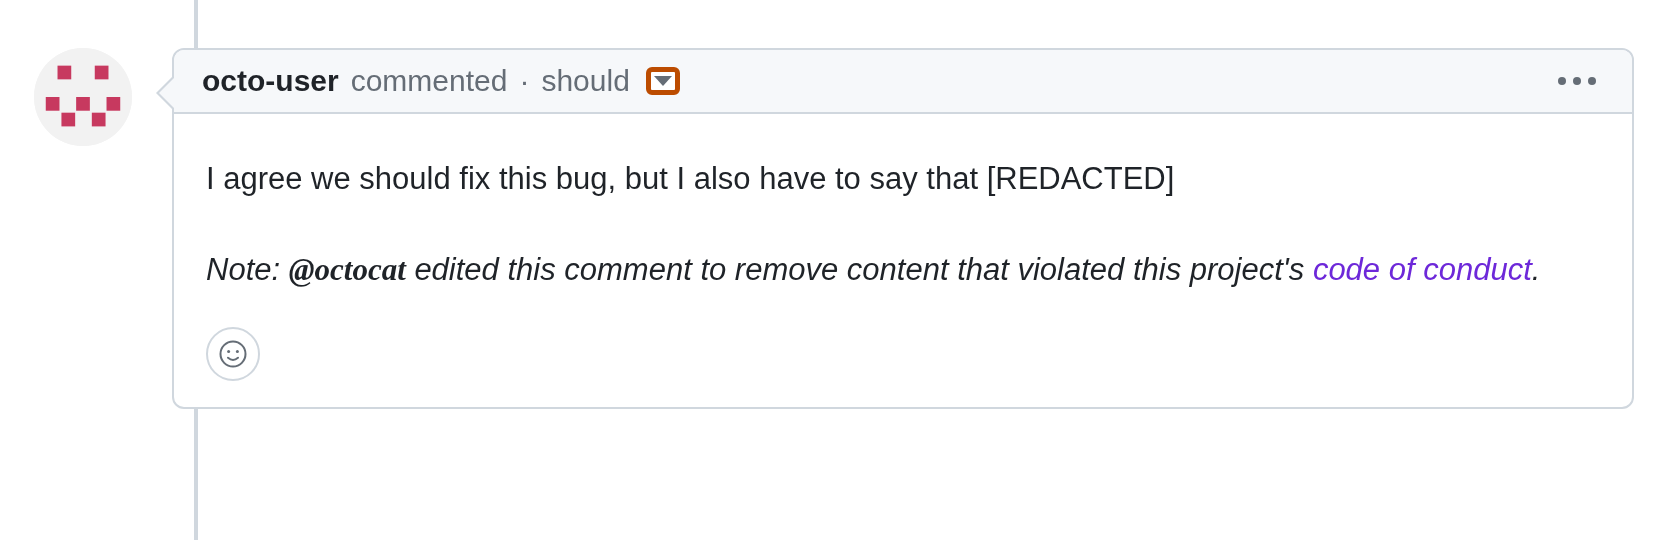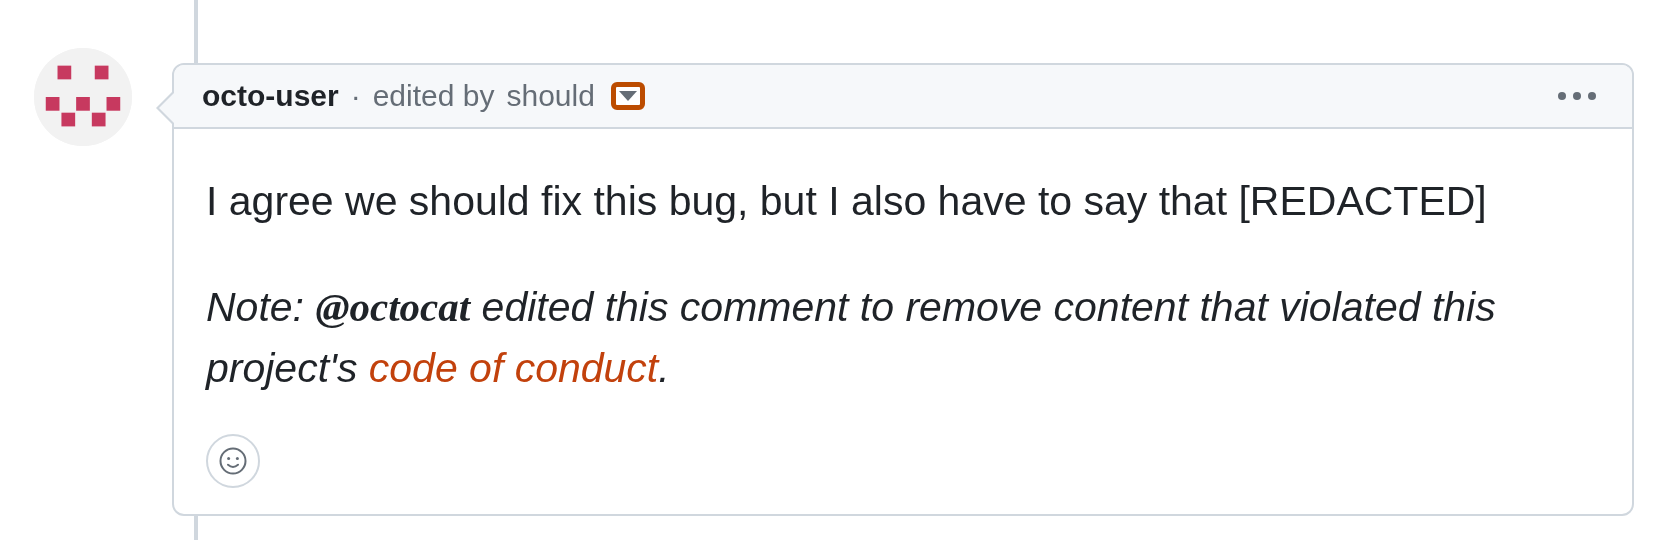--- a/index.html
+++ b/index.html
@@ -39,21 +39,20 @@
     .avatar-pattern {
       position: absolute;
       inset: 0;
     }
     .comment-box {
       width: 1462px;
       border: 2px solid #d0d7de;
       border-radius: 12px;
       background: #ffffff;
       position: relative;
-      margin-top: 15px;
     }
     .caret {
       position: absolute;
       left: -18px;
       top: 26px;
       width: 0;
       height: 0;
       border-top: 17px solid transparent;
       border-bottom: 17px solid transparent;
       border-right: 17px solid #d0d7de;
@@ -115,34 +114,34 @@
       cursor: pointer;
     }
     .kebab-dot {
       width: 8px;
       height: 8px;
       background: #656d76;
       border-radius: 50%;
     }
     .comment-body {
       padding: 42px 32px 26px 32px;
-      font-size: 41px;
+      font-size: 31px;
       line-height: 1.5;
       color: #1f2328;
     }
     .note {
       margin-top: 44px;
       font-style: italic;
     }
     .note .mention {
       font-weight: 600;
       font-family: Liberation Serif, serif;
     }
     .note .link {
-      color: #c2410c;
+      color: #6d28d9;
     }
     .reaction-btn {
       margin-top: 34px;
       width: 54px;
       height: 54px;
       border: 2px solid #d0d7de;
       border-radius: 50%;
       background: #ffffff;
       display: flex;
       align-items: center;
@@ -172,22 +171,22 @@
       </g>
     </svg>
   </div>
 
   <div class="comment-box">
     <div class="caret"></div>
 
     <div class="comment-header">
       <div class="header-left">
         <span class="author">octo-user</span>
+        <span>commented</span>
         <span>·</span>
-        <span>edited by</span>
         <span>should</span>
         <span class="dropdown-highlight">
           <span class="dropdown-caret"></span>
         </span>
       </div>
       <div class="kebab">
         <span class="kebab-dot"></span>
         <span class="kebab-dot"></span>
         <span class="kebab-dot"></span>
       </div>

